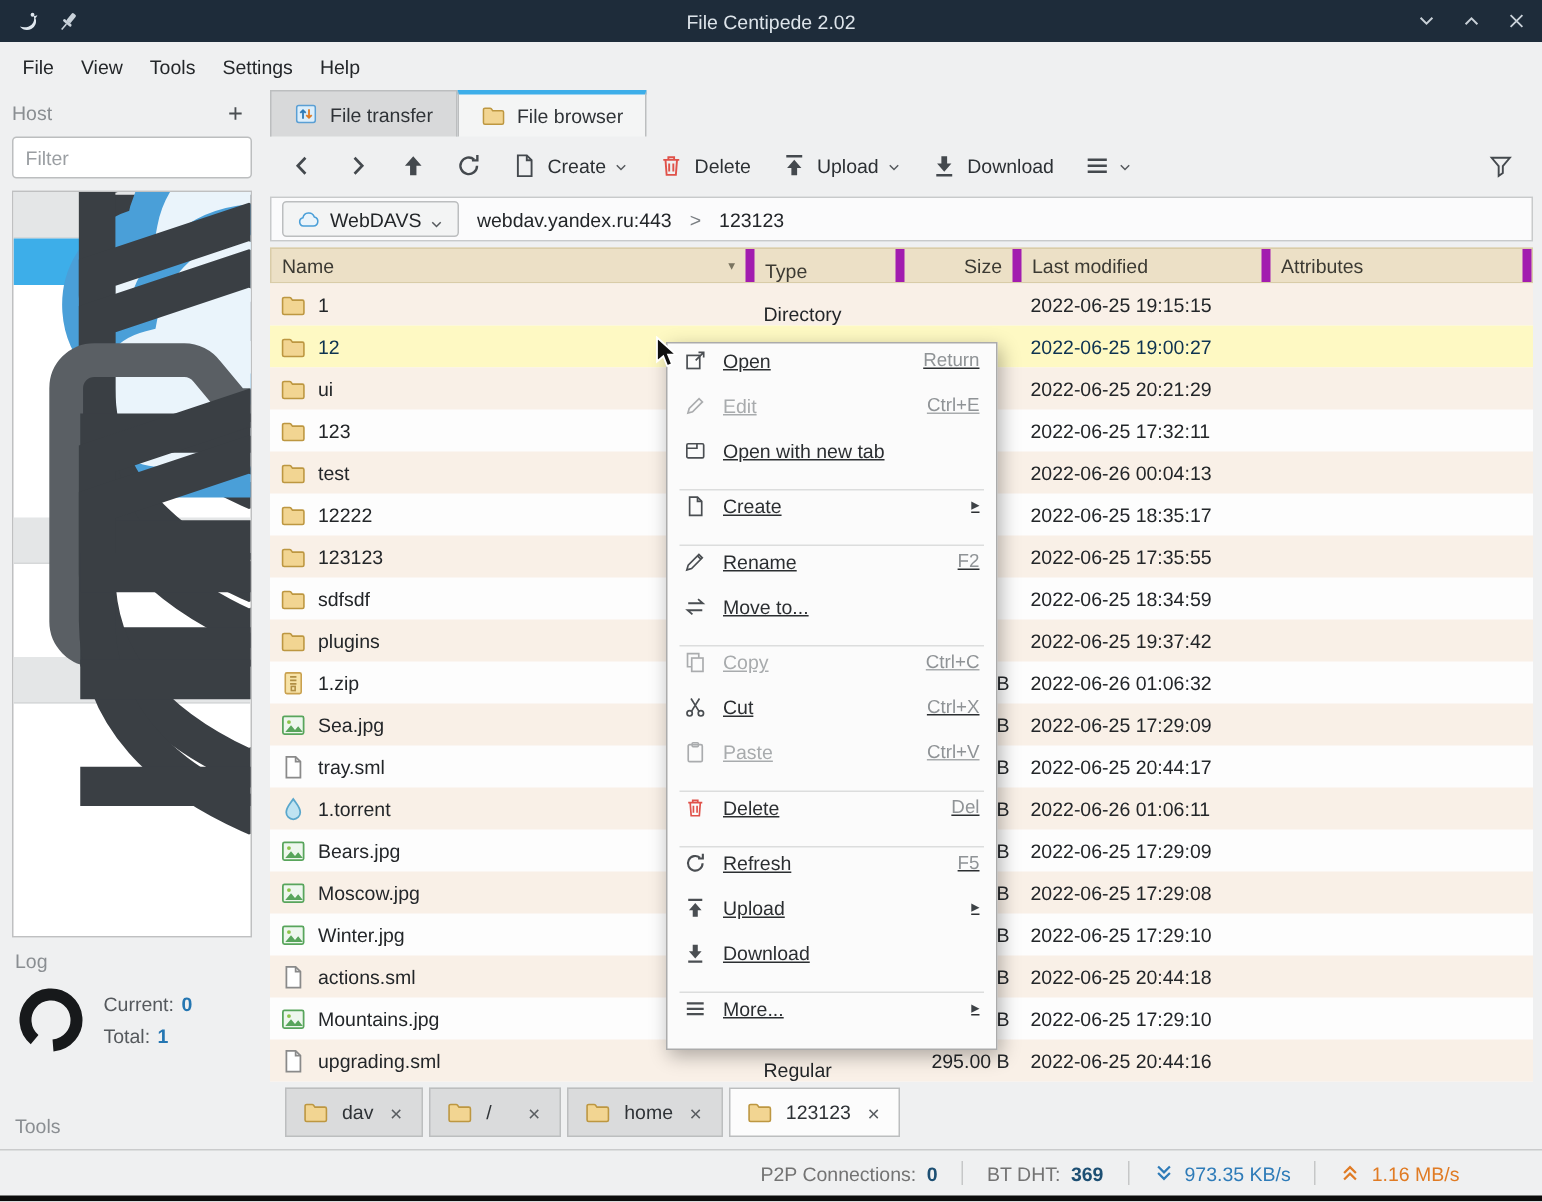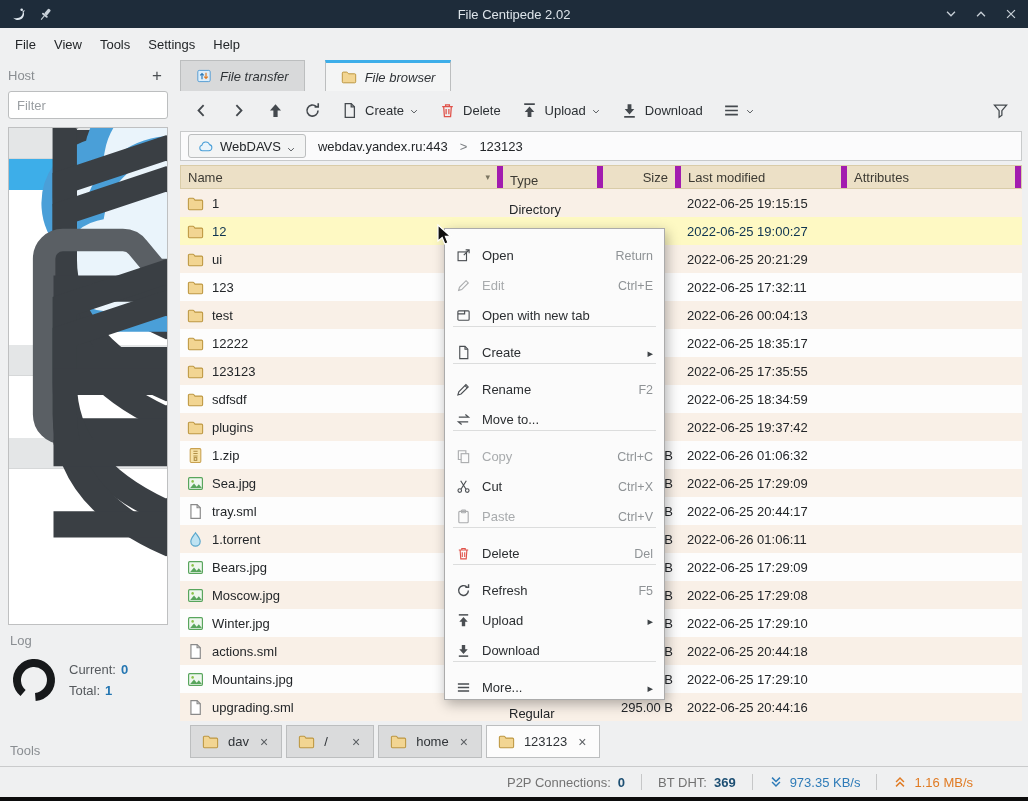--- a/index.html
+++ b/index.html
@@ -35,21 +35,21 @@
   .hl-item.selected { background:#3daee9; color:#0e3350; }
   .log-label, .tools-label { color:#8a8e92; padding:8px 2px 4px 2px; }
   .log-panel { display:flex; align-items:center; gap:11px; padding:4px 2px; }
   .donut { width:48px; height:48px; flex:none; }
   .stat-line { line-height:21px; color:#55595d; }
   .stat-val { color:#2476b2; font-weight:bold; margin-left:5px; }
   .tools-label { margin-top:auto; }
 
   
   .main { flex:1; position:relative; padding:3px 6px 0 4px; display:flex; flex-direction:column; }
-  .tabbar { display:flex; gap:20px; height:31px;font-style:italic; }
+  .tabbar { display:flex; gap:0; height:31px; }
   .tab { display:flex; align-items:center; gap:8px; padding:0 15px; background:#d8d9da; border:1px solid #bcbebf; border-bottom:none; color:#2f3337; }
   .tab.active { background:#f4f5f5; border-top:3px solid #3daee9; }
   .tab .icn { width:16px; height:16px; }
 
   .toolbar { display:flex; align-items:center; height:38px; padding:0 4px; gap:2px; }
   .tbtn { display:flex; align-items:center; gap:7px; padding:6px 9px; border-radius:3px; color:#2c3034; }
   .tbtn .icn { width:17px; height:17px; color:#44494e; }
   .caret { width:10px !important; height:10px !important; margin-left:-2px; align-self:flex-end; margin-bottom:2px; color:#55595d !important; }
   .spacer { flex:1; }
 
@@ -88,21 +88,21 @@
   .sb-label { color:#737373; }
   .sb-val { color:#1d4f73; font-weight:bold; }
   .sb-div { width:1px; height:16px; background:#c6c7c8; }
   .sb-down { color:#2e7bb8; }
   .sb-up { color:#e07b24; }
   .sb-group .icn { width:14px; height:14px; }
   .bottom-strip { position:absolute; left:0; right:0; bottom:0; height:4px; background:#0c0c0c; }
 
   
   .ctx-menu { position:absolute; left:444px; top:228px; width:221px; background:#fbfbfb; border:1px solid #ababab; box-shadow:2px 4px 12px rgba(0,0,0,.3); padding:4px 0; z-index:10; }
-  .cm-item { height:30px; display:flex; align-items:flex-end; padding:0 11px; gap:11px; color:#2b2e31; }
+  .cm-item { height:30px; display:flex; align-items:flex-start; padding:0 11px; gap:11px; color:#2b2e31;text-decoration:underline; }
   .cm-item .icn { width:15px; height:15px; color:#4a4e52; }
   .cm-item.disabled { color:#a8abad; }
   .cm-item.disabled .icn { opacity:.45; }
   .cm-label { white-space:nowrap; }
   .cm-right { margin-left:auto; display:flex; align-items:center; gap:6px; }
   .cm-shortcut { color:#8f9396; font-size:12.5px; }
   .cm-arrow { color:#3d4246; font-size:11px; }
   .cm-sep { height:1px; background:#dcdddd; margin:3px 8px; }
 
   

